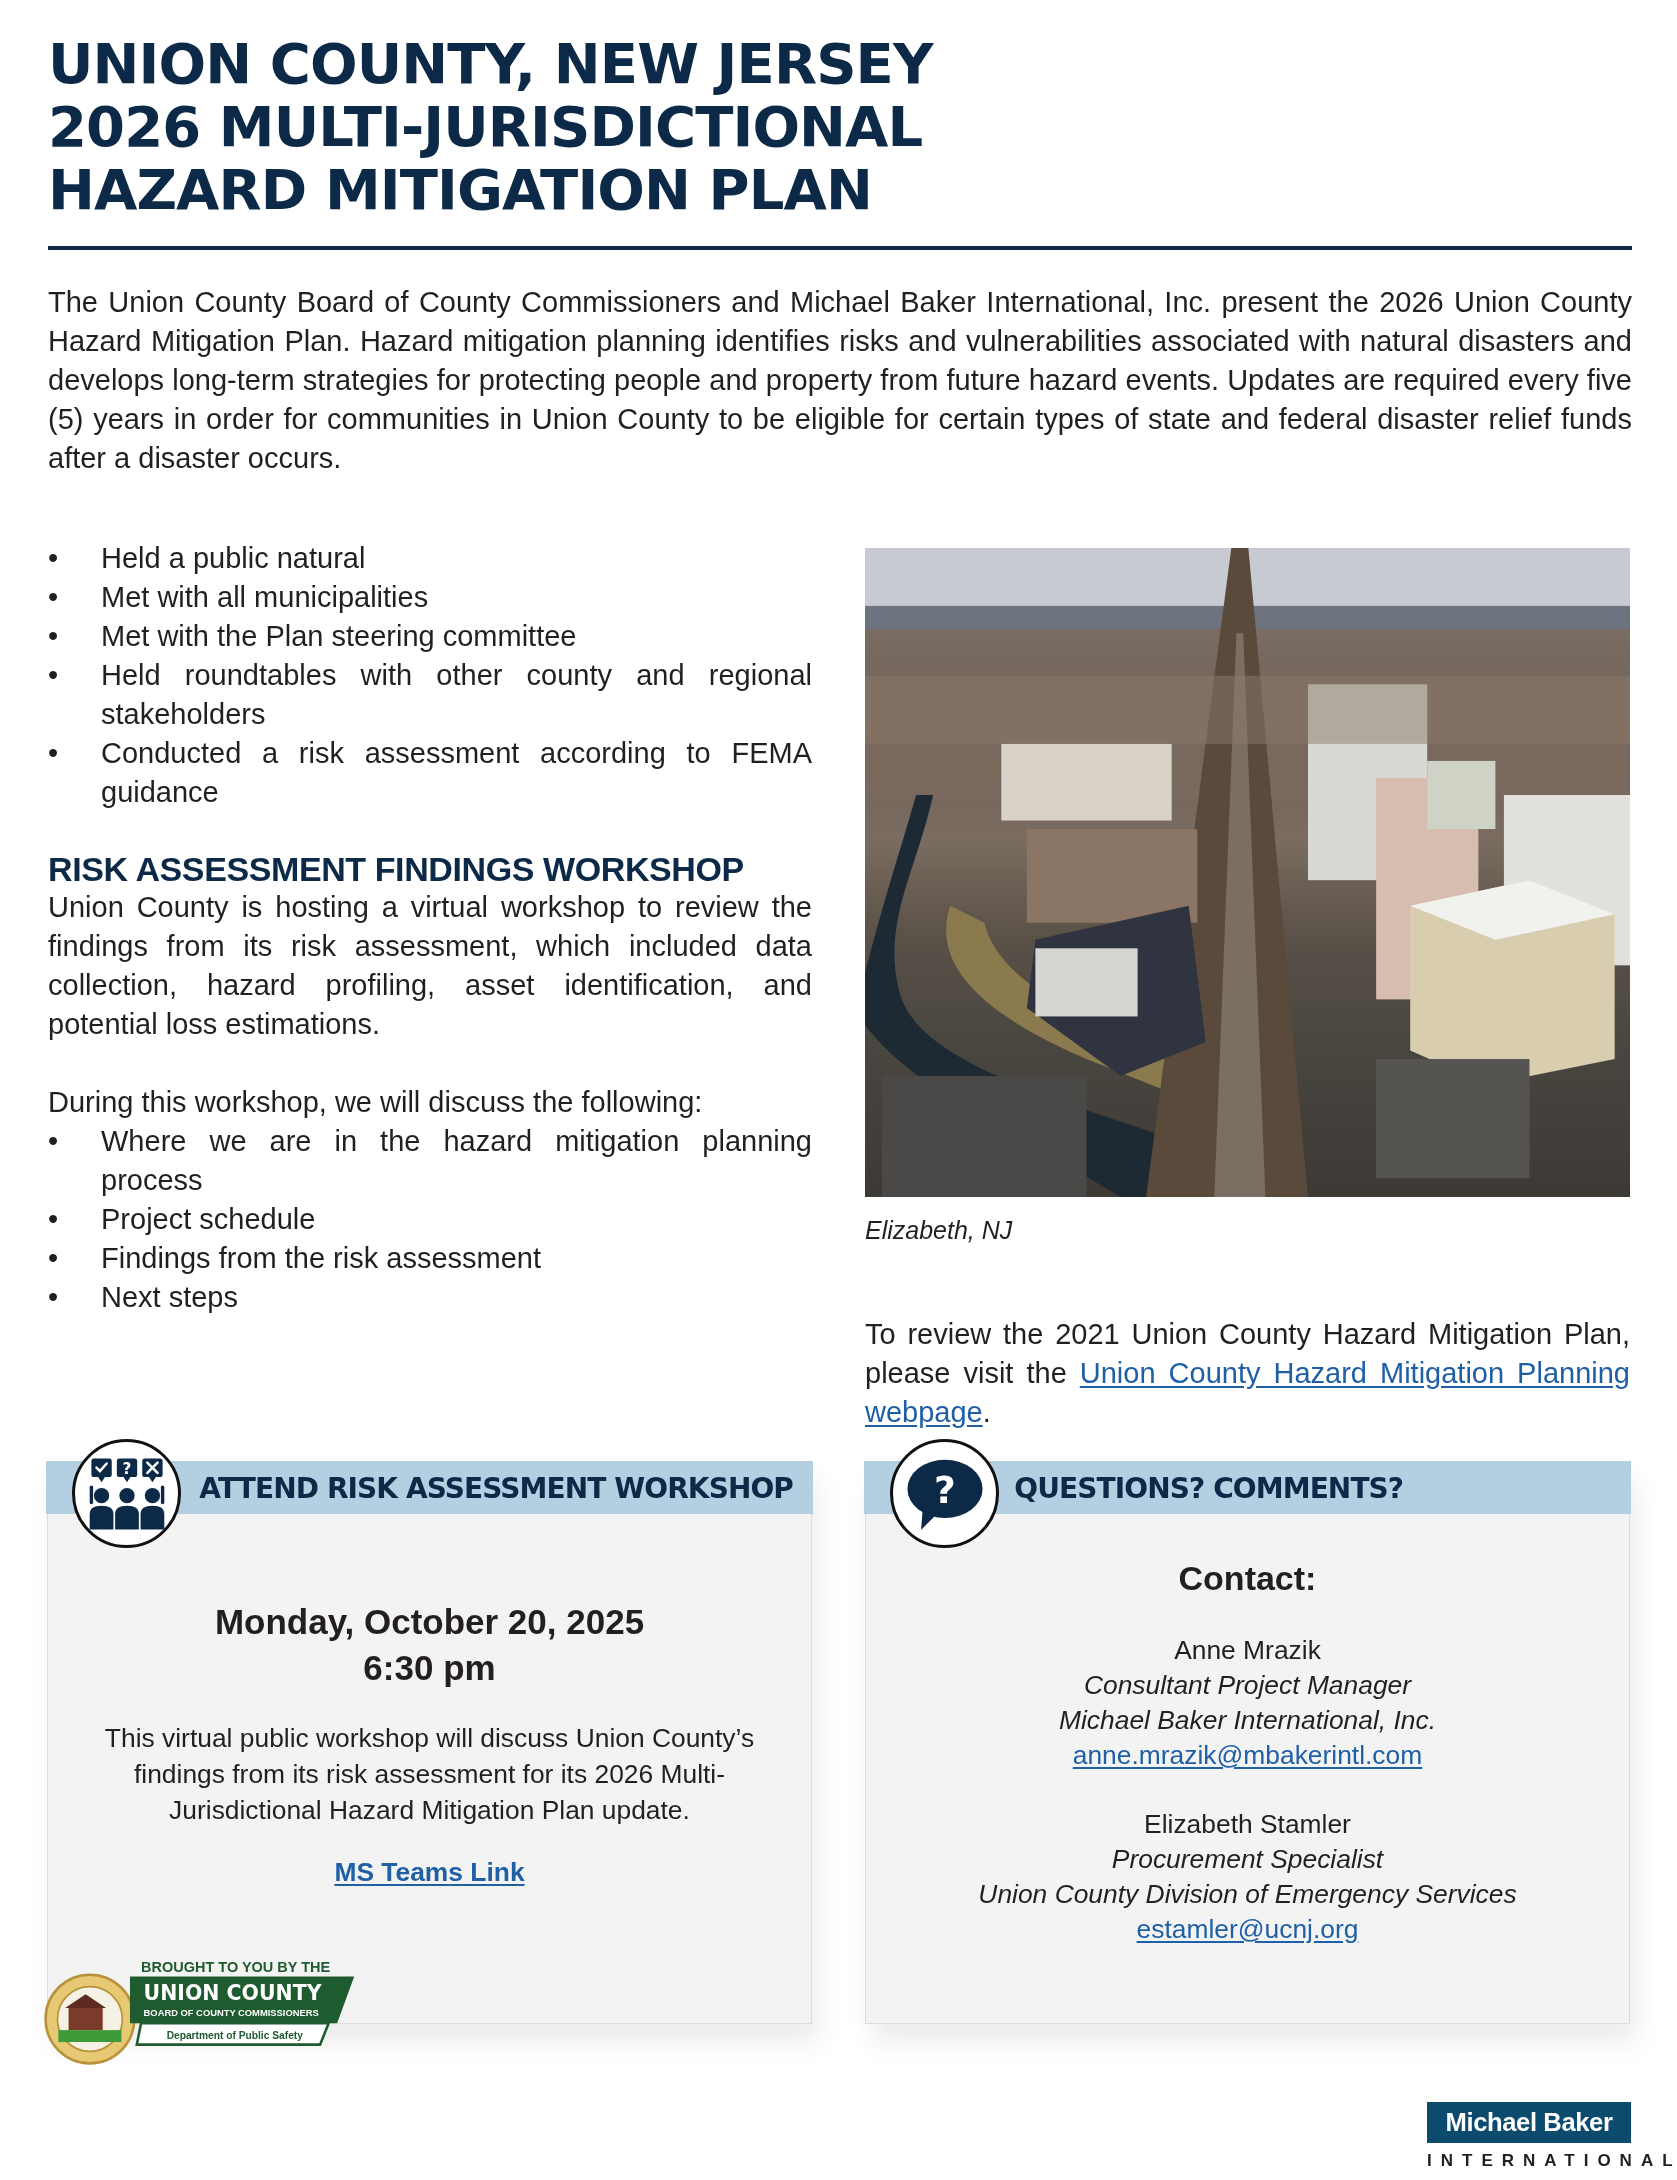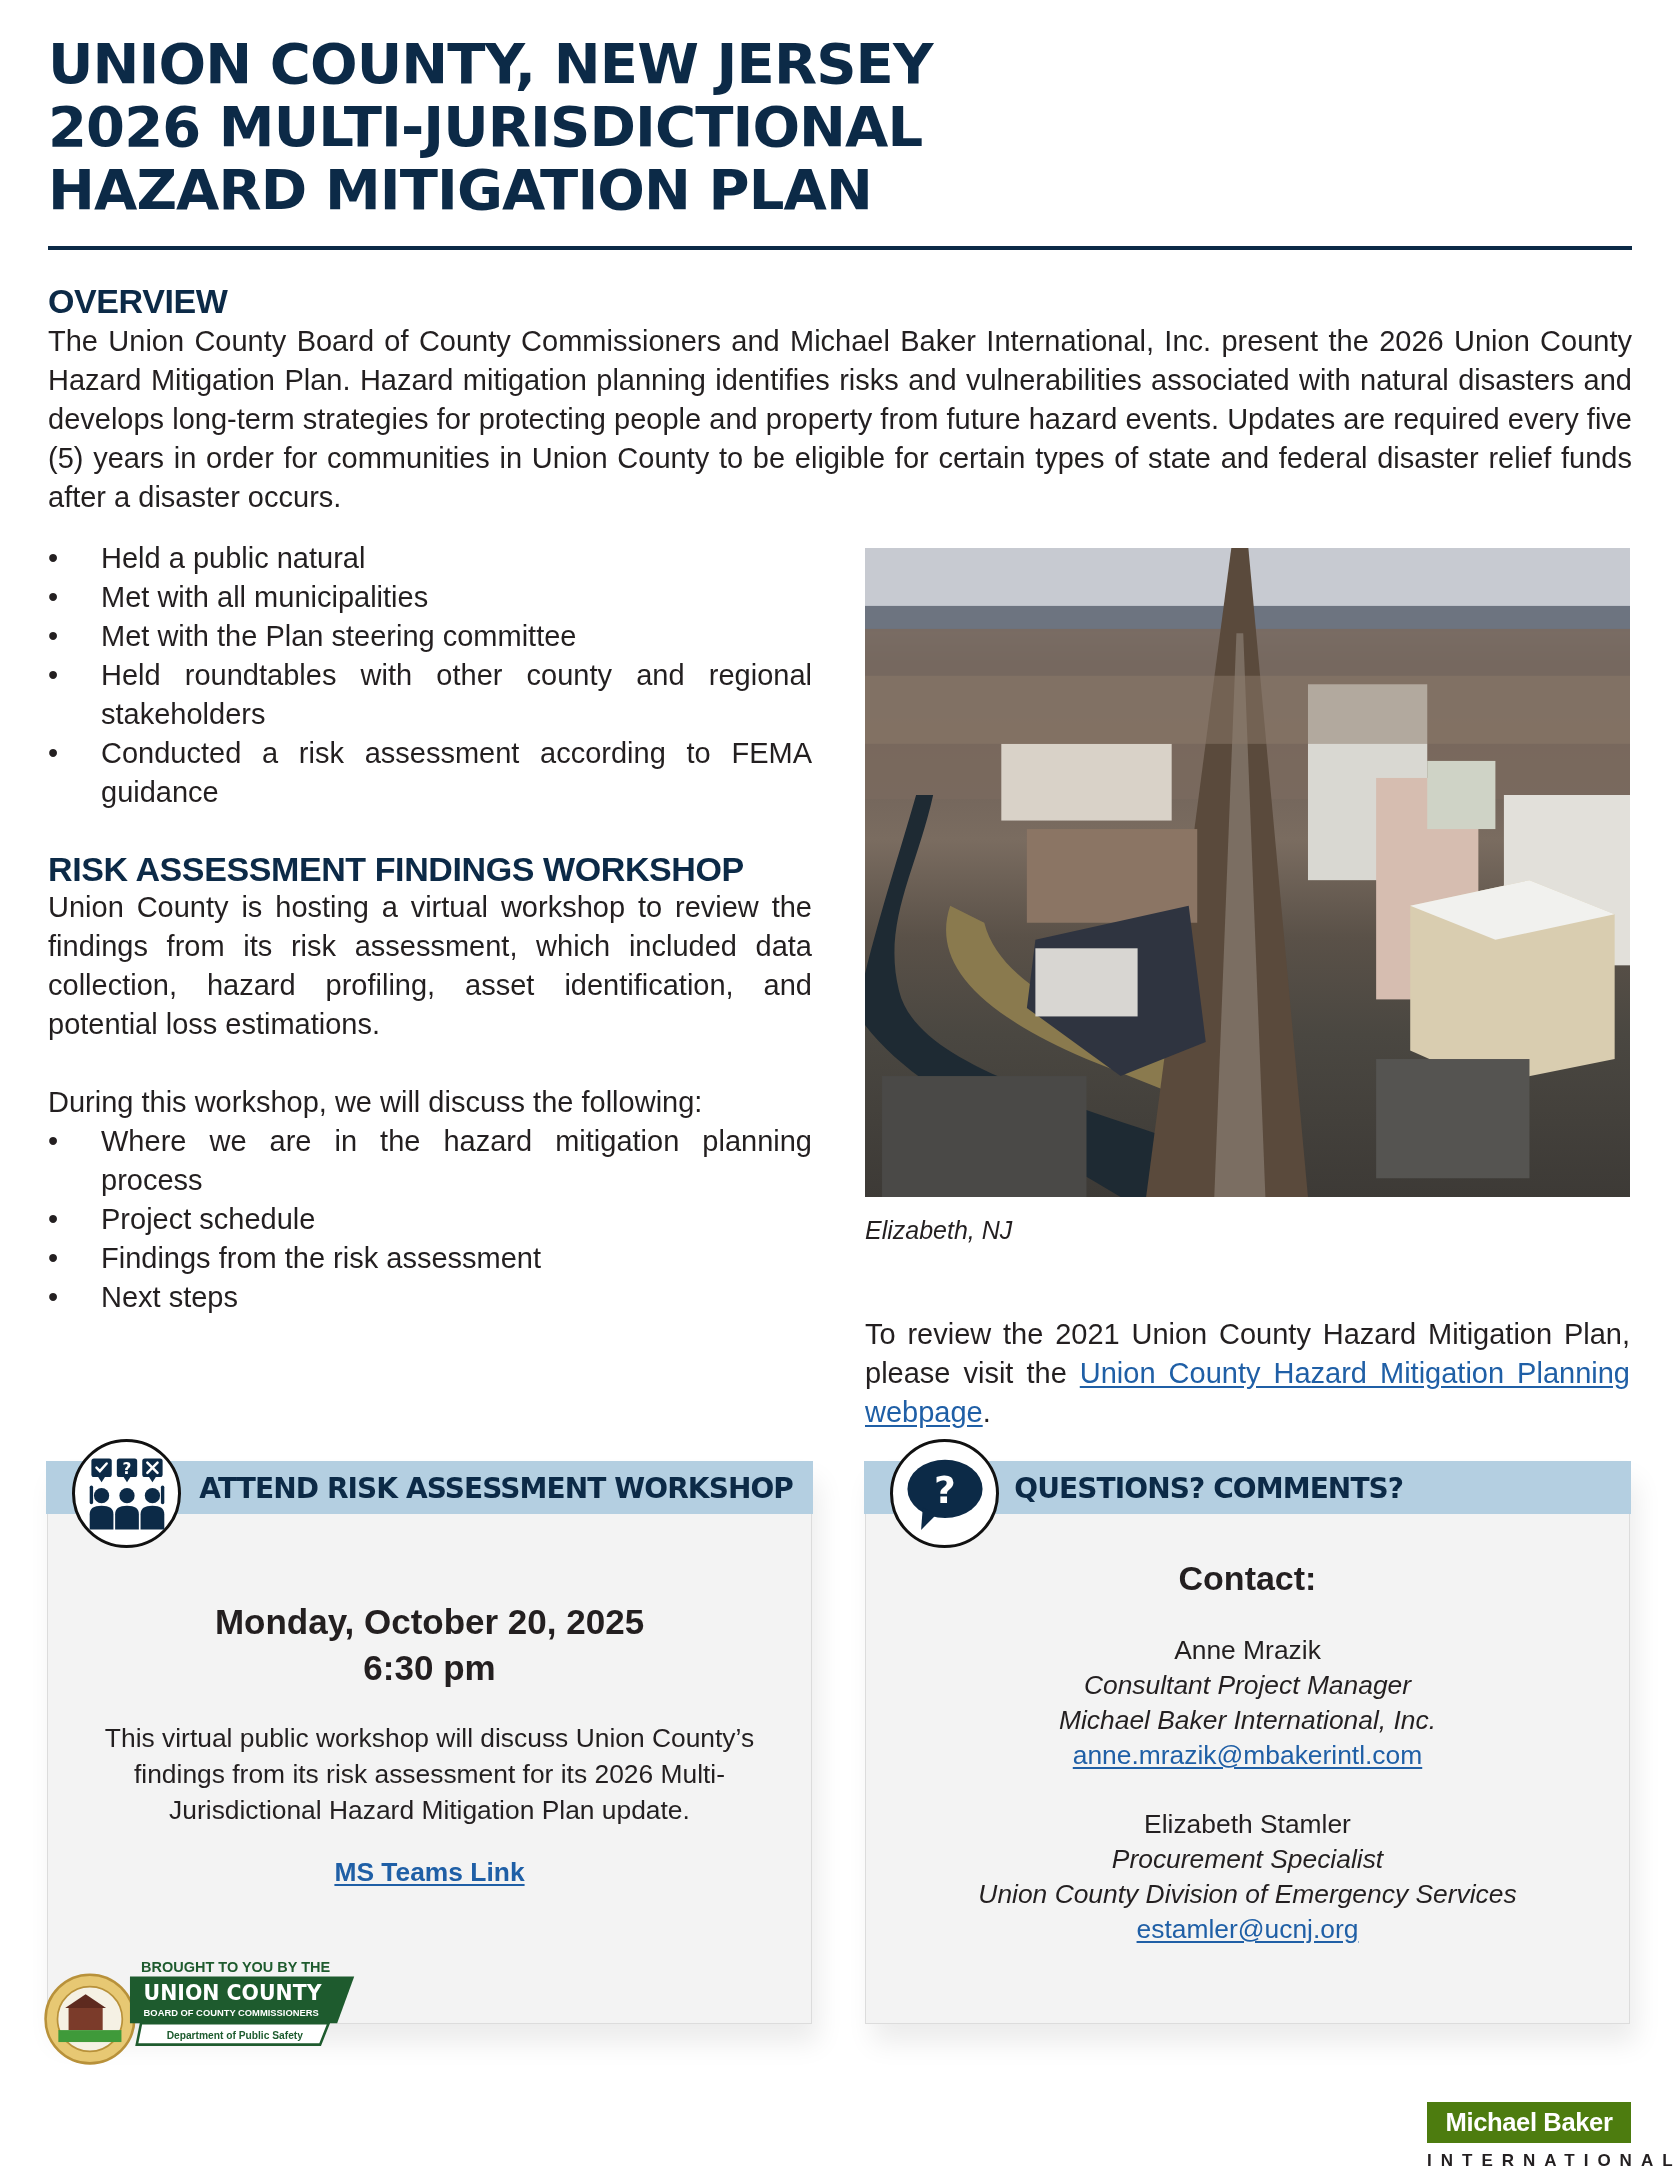--- a/index.html
+++ b/index.html
@@ -68,37 +68,36 @@
   .event-date { font-weight: bold; font-size: 35px; line-height: 46px; color: #231f20; }
   .event-desc { font-size: 26.4px; line-height: 36px; }
   .teams { font-weight: bold; font-size: 26.4px; }
   .contact-h { font-weight: bold; font-size: 34px; line-height: 41px; }
   .contact-line { font-size: 26.4px; line-height: 35px; }
   .italic { font-style: italic; }
 
   #footer-left { position: absolute; left: 43px; top: 1955px; width: 324px; height: 111px; }
   #footer-right { position: absolute; left: 1427px; top: 2102px; width: 204px; }
   .mb-box {
-    background: #4d7c0f; color: #fff; font-weight: bold; font-size: 25.6px;
+    background: #0c4a6e; color: #fff; font-weight: bold; font-size: 25.6px;
     text-align: center; height: 41px; line-height: 41px; letter-spacing: -0.4px;
   }
   .mb-intl { font-weight: bold; font-size: 17px; letter-spacing: 9px; color: #231f20; margin-top: 7.7px; white-space: nowrap; }
 </style>
 </head>
 <body>
 
 <div class="title">
   <div>UNION COUNTY, NEW JERSEY</div>
   <div>2026 MULTI-JURISDICTIONAL</div>
   <div>HAZARD MITIGATION PLAN</div>
 </div>
 <div class="rule"></div>
 
 <section id="overview">
-  <div class="h2">OVERVIEW</div>
   <p class="body-text justify">The Union County Board of County Commissioners and Michael Baker International, Inc. present the 2026 Union County Hazard Mitigation Plan. Hazard mitigation planning identifies risks and vulnerabilities associated with natural disasters and develops long-term strategies for protecting people and property from future hazard events. Updates are required every five (5) years in order for communities in Union County to be eligible for certain types of state and federal disaster relief funds after a disaster occurs.</p>
 </section>
 
 <section id="left-col">
   <ul class="bullets body-text">
     <li><span class="dot">•</span><span>Held a public natural</span></li>
     <li><span class="dot">•</span><span>Met with all municipalities</span></li>
     <li><span class="dot">•</span><span>Met with the Plan steering committee</span></li>
     <li><span class="dot">•</span><span>Held roundtables with other county and regional stakeholders</span></li>
     <li><span class="dot">•</span><span>Conducted a risk assessment according to FEMA guidance</span></li>

